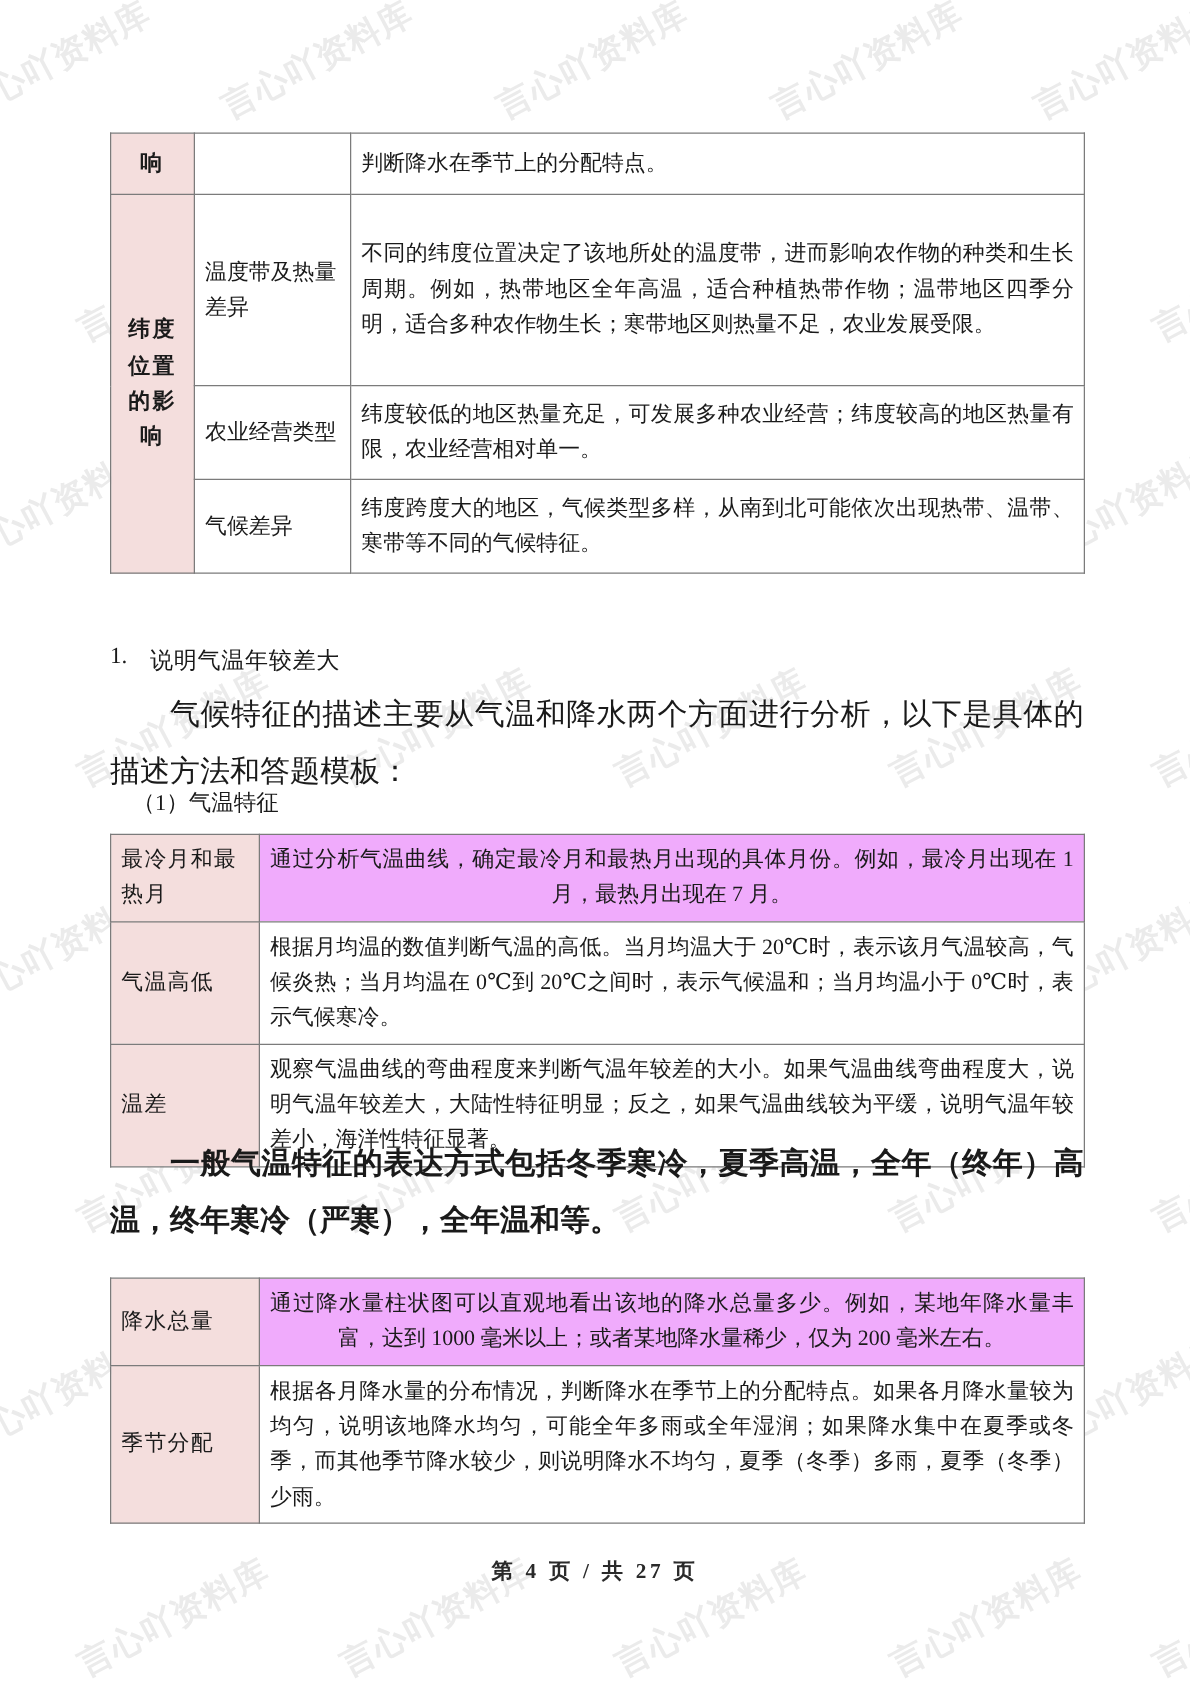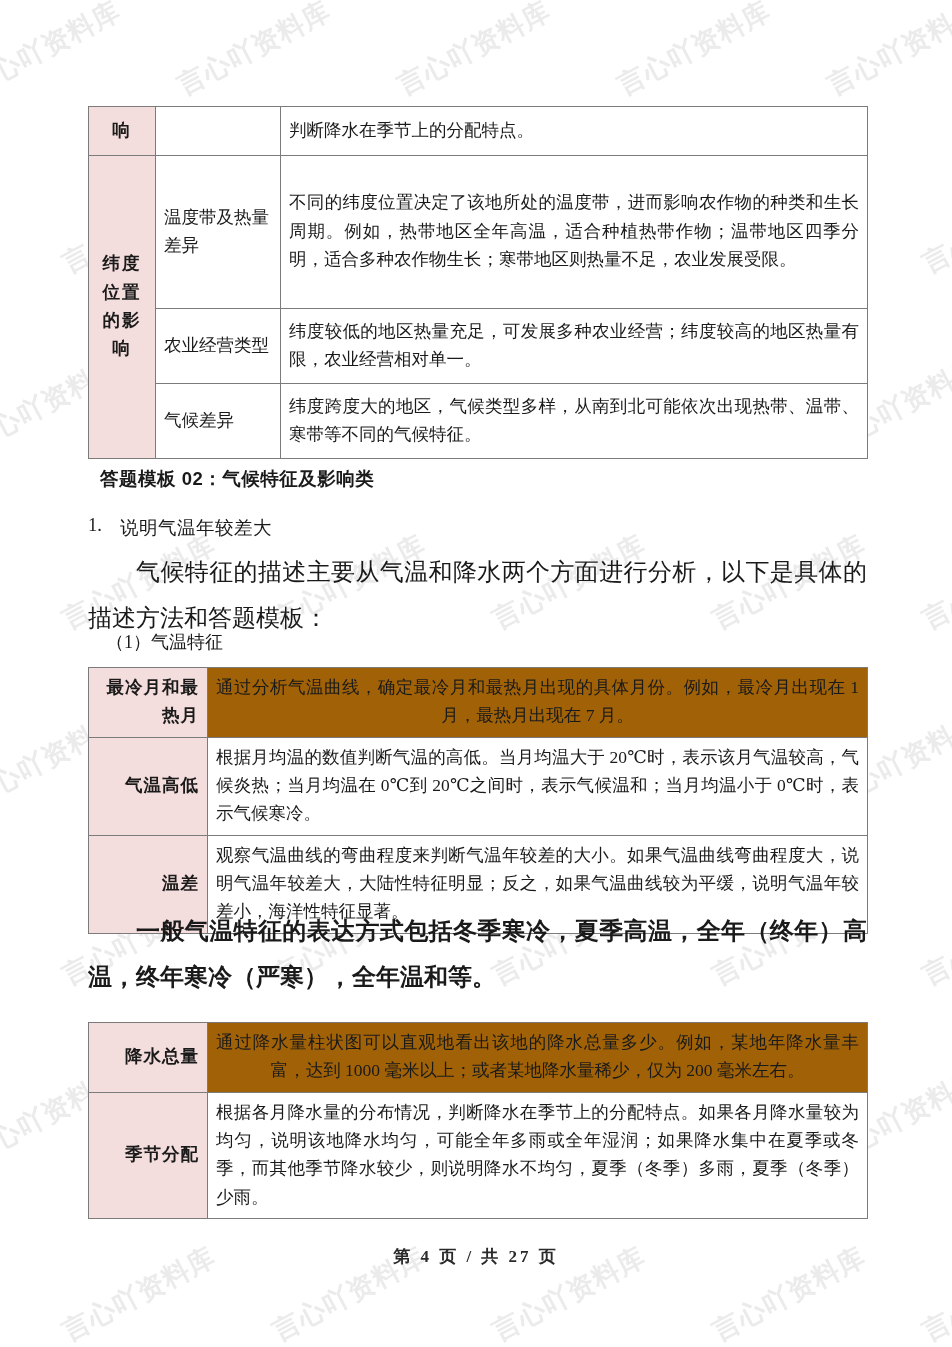--- a/index.html
+++ b/index.html
@@ -54,22 +54,22 @@
   table.doc-table td {
     border: 1px solid #7b7b7b;
     padding: 5px 8px 7px 8px;
     vertical-align: middle;
     font-size: 17.5px;
     line-height: 1.62;
     font-family: "Liberation Serif", "DejaVu Serif", serif;
   }
   td.pink {
     background: #f4dedd;
-    text-align: right;
-    font-weight: 700;
+    text-align: left;
+    font-weight: 400;
     letter-spacing: 1px;
   }
   td.pink-narrow {
     background: #f4dedd;
     text-align: center;
     font-weight: 700;
     letter-spacing: 2px;
     line-height: 1.75;
   }
   td.label-cell {
@@ -77,21 +77,21 @@
     text-align: left;
     vertical-align: middle;
   }
   td.body-cell {
     background: #ffffff;
     text-align: justify;
     text-align-last: left;
     vertical-align: top;
   }
   td.body-cell-center {
-    background: #a16207;
+    background: #f0abfc;
     text-align: justify;
     text-align-last: center;
     vertical-align: top;
     margin-left: 16px;
   }
 
   
   .section-heading {
     font-family: "Liberation Sans", "DejaVu Sans", sans-serif;
     font-weight: 700;
@@ -219,23 +219,20 @@
           <td class="body-cell">纬度较低的地区热量充足，可发展多种农业经营；纬度较高的地区热量有限，农业经营相对单一。</td>
         </tr>
         <tr>
           <td class="label-cell" style="height:62px;">气候差异</td>
           <td class="body-cell">纬度跨度大的地区，气候类型多样，从南到北可能依次出现热带、温带、寒带等不同的气候特征。</td>
         </tr>
       </tbody>
     </table>
   </div>
 
-  <div class="blk" style="top:466px;">
-    <p class="section-heading">答题模板 02：气候特征及影响类</p>
-  </div>
 
   <div class="blk" style="top:515px;">
     <div class="numbered-heading">
       <span class="num">1.</span>
       <span class="txt">说明气温年较差大</span>
     </div>
   </div>
 
   <div class="blk" style="top:549px;">
     <p class="para indent">气候特征的描述主要从气温和降水两个方面进行分析，以下是具体的描述方法和答题模板：</p>

